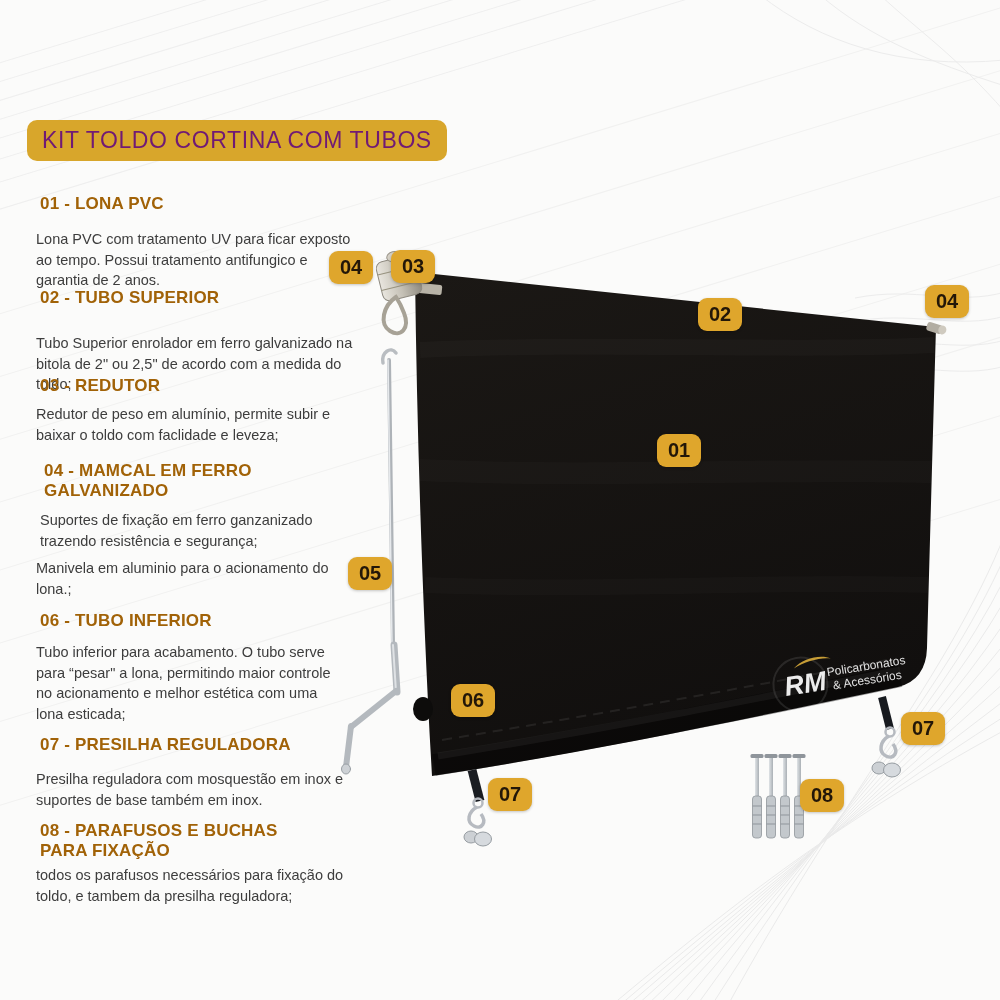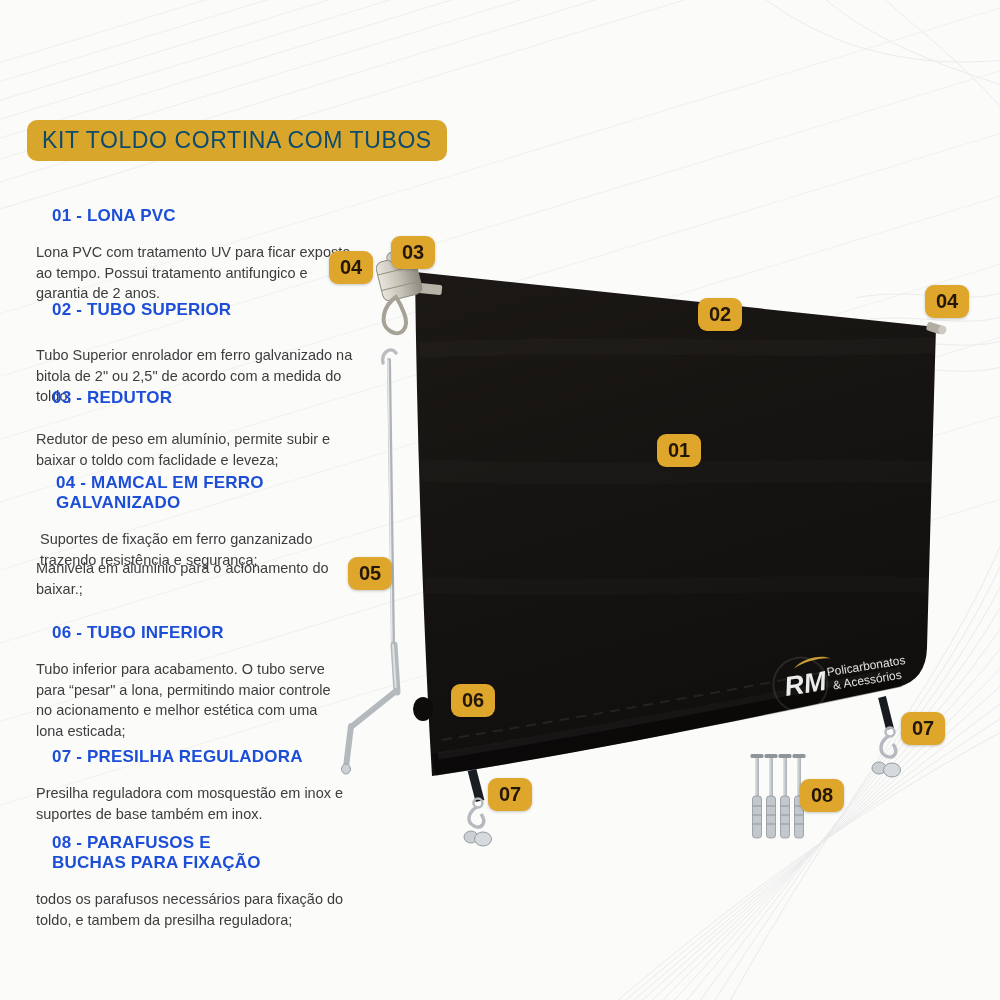--- a/index.html
+++ b/index.html
@@ -5,27 +5,27 @@
   html,body{margin:0;padding:0;}
   body{
     width:1000px;height:1000px;position:relative;overflow:hidden;
     background:#fbfbfa;
     font-family:"Liberation Sans",sans-serif;
   }
   .bg-waves{position:absolute;left:0;top:0;z-index:0;}
   .illustration{position:absolute;left:0;top:0;z-index:1;}
   .title-badge{
     position:absolute;left:27px;top:120px;z-index:2;
-    background:#d8a62b;color:#0c4a6e;border-radius:10px;
+    background:#d8a62b;color:#701a75;border-radius:10px;
     padding:7px 15px;font-size:23px;font-weight:500;letter-spacing:.6px;
     white-space:nowrap;
   }
   .sec{position:absolute;left:36px;width:330px;z-index:2;}
   .sec h3{
-    margin:16px;font-size:17px;font-weight:700;color:#1d4ed8;letter-spacing:.2px;
+    margin:4px;font-size:17px;font-weight:700;color:#a16207;letter-spacing:.2px;
   }
   .sec p{
     margin:0;font-size:14.5px;line-height:1.42;color:#3d3d3d;
   }
   .badge{
     position:absolute;width:44px;height:33px;z-index:3;
     background:#dfa62c;border-radius:9px;
     display:flex;align-items:center;justify-content:center;
     font-size:20px;font-weight:700;color:#231708;
     box-shadow:0 1px 3px rgba(0,0,0,.22);
@@ -192,51 +192,51 @@
     <text x="0" y="0" font-size="27" font-style="italic" font-weight="bold" fill="rgba(255,255,255,0.92)">RM</text>
     <text x="44" y="-13" font-size="12" fill="rgba(255,255,255,0.88)">Policarbonatos</text>
     <text x="48" y="1" font-size="12" fill="rgba(255,255,255,0.88)">&amp; Acessórios</text>
   </g>
 </svg>
 
 <div class="title-badge">KIT TOLDO CORTINA COM TUBOS</div>
 
 <section class="sec" style="top:190px">
   <h3>01 - LONA PVC</h3>
-  <p style="margin-top:9px;width:315px">Lona PVC com tratamento UV para ficar exposto ao tempo. Possui tratamento antifungico e garantia de 2 anos.</p>
+  <p style="margin-top:15px;width:315px">Lona PVC com tratamento UV para ficar exposto ao tempo. Possui tratamento antifungico e garantia de 2 anos.</p>
 </section>
 <section class="sec" style="top:284px">
   <h3>02 - TUBO SUPERIOR</h3>
   <p style="margin-top:25px;width:320px">Tubo Superior enrolador em ferro galvanizado na bitola de 2" ou 2,5" de acordo com a medida do toldo;</p>
 </section>
 <section class="sec" style="top:372px">
   <h3>03 - REDUTOR</h3>
-  <p style="margin-top:21px;width:320px">Redutor de peso em alumínio, permite subir e baixar o toldo com faclidade e leveza;</p>
+  <p style="margin-top:8px;width:320px">Redutor de peso em alumínio, permite subir e baixar o toldo com faclidade e leveza;</p>
 </section>
 <section class="sec" style="top:457px;left:40px">
   <h3>04 - MAMCAL  EM FERRO GALVANIZADO</h3>
   <p style="margin-top:9px;width:320px">Suportes de fixação em ferro ganzanizado trazendo resistência e segurança;</p>
 </section>
 <section class="sec" style="top:554px">
-  <p style="margin-top:4px;width:330px">Manivela em aluminio para o acionamento do baixar.;</p>
+  <p style="margin-top:4px;width:330px">Manivela em aluminio para o acionamento do lona.;</p>
 </section>
 <section class="sec" style="top:607px">
   <h3>06 - TUBO INFERIOR</h3>
   <p style="margin-top:11px;width:305px">Tubo inferior para acabamento. O tubo serve para “pesar" a lona, permitindo maior controle no acionamento e melhor estética com uma lona esticada;</p>
 </section>
 <section class="sec" style="top:731px">
   <h3>07 - PRESILHA REGULADORA</h3>
   <p style="margin-top:14px;width:310px">Presilha reguladora com mosquestão em inox e suportes de base também em inox.</p>
 </section>
 <section class="sec" style="top:817px;width:265px">
   <h3>08 - PARAFUSOS E BUCHAS PARA FIXAÇÃO</h3>
   <p style="margin-top:2px;width:325px">todos os parafusos necessários para fixação do toldo, e tambem da presilha reguladora;</p>
 </section>
 
-<div class="badge" style="left:391px;top:236px">03</div>
+<div class="badge" style="left:391px;top:250px">03</div>
 <div class="badge" style="left:329px;top:251px">04</div>
 <div class="badge" style="left:698px;top:298px">02</div>
 <div class="badge" style="left:925px;top:285px">04</div>
 <div class="badge" style="left:657px;top:434px">01</div>
 <div class="badge" style="left:348px;top:557px">05</div>
 <div class="badge" style="left:451px;top:684px">06</div>
 <div class="badge" style="left:488px;top:778px">07</div>
 <div class="badge" style="left:901px;top:712px">07</div>
 <div class="badge" style="left:800px;top:779px">08</div>
 

